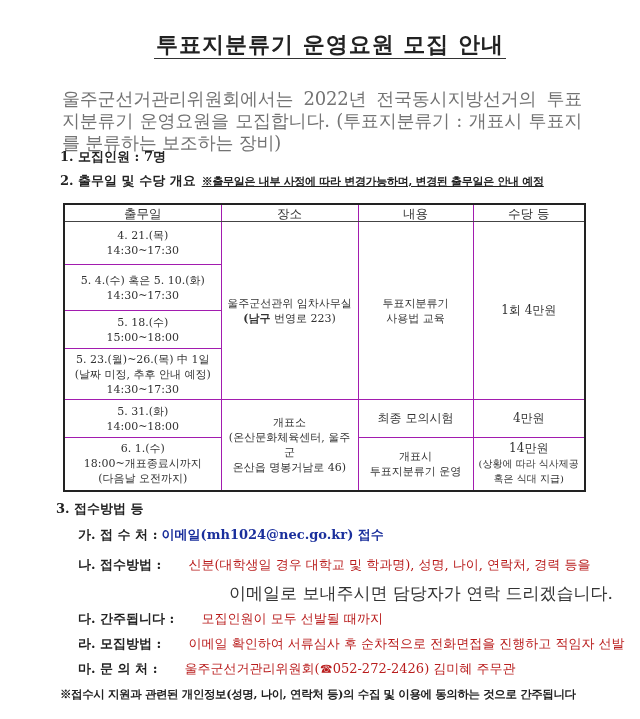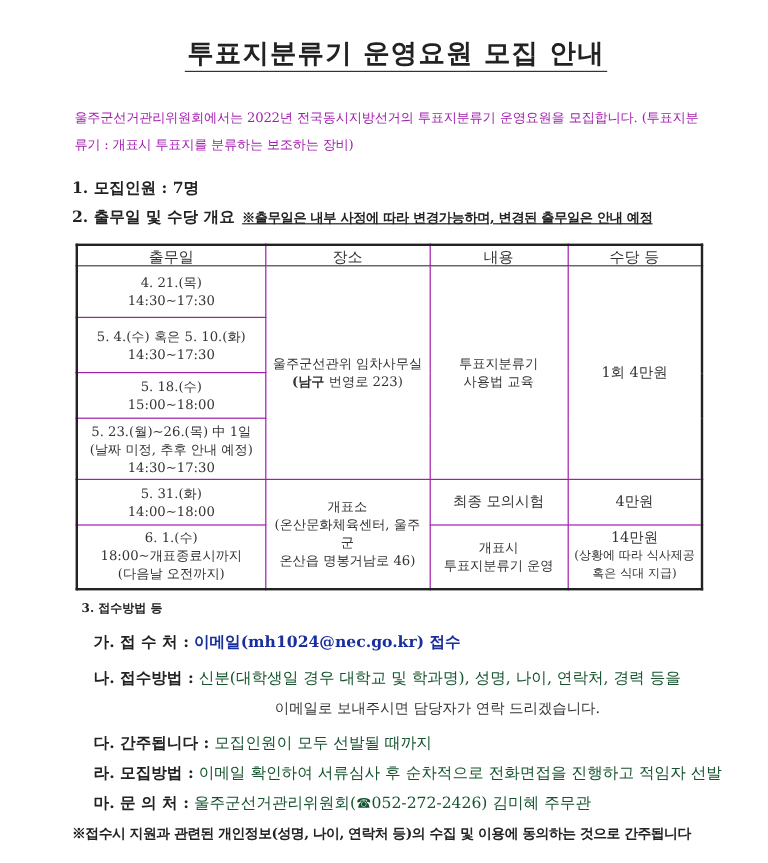--- a/index.html
+++ b/index.html
@@ -1,37 +1,37 @@
 <!DOCTYPE html>
 <html><head>
   <meta charset="utf-8">
   <style>
     html, body { margin:0; padding:0; background:#ffffff; }
     body { width:640px; height:719px; position:relative; overflow:hidden;
            font-family:"DejaVu Serif", "Liberation Serif", serif; color:#222; }
     .abs { position:absolute; }
     .title { left:0; width:640px; top:30px; text-align:center; font-size:22px; font-weight:bold; letter-spacing:1px; }
     .title span { border-bottom:1.5px solid #333; padding:0 2px 1px 2px;margin-left:20px; }
-    .intro { left:62px; width:520px; top:88px; font-size:11px; line-height:22px; color:#a21caf; text-align:justify; letter-spacing:-0.2px; }
+    .intro { left:62px; width:520px; top:88px; font-size:18px; line-height:22px; color:#737373; text-align:justify; letter-spacing:-0.2px; }
     .h1 { left:60px; top:148px; font-size:13px; font-weight:bold; }
     .h2 { left:60px; top:172px; font-size:13px; font-weight:bold; white-space:nowrap;text-align:right; }
     .h2 .note { font-size:11px; text-decoration:underline; margin-left:6px; letter-spacing:-0.3px; }
     table.sched { position:absolute; left:63px; top:203px; width:521px; height:286px;
                   border-collapse:collapse; font-size:11px; color:#333; table-layout:fixed;
                   border:2px solid #222; }
     table.sched td, table.sched th { border:1px solid #a21caf; text-align:center; vertical-align:middle; padding:0 2px; line-height:15px; }
     table.sched th { font-weight:normal; font-size:12.5px; height:16px; }
     table.sched th.head { border-bottom:1px solid #444; }
     .bold { font-weight:bold; }
-    .sec3 { left:68px; top:500px; font-size:10px; font-weight:bold; }
+    .sec3 { left:56px; top:500px; font-size:13px; font-weight:bold; }
     .item { left:78px; font-size:13px; white-space:nowrap; }
     .item .lbl { font-weight:bold; }
-    .item .val { color:#14532d; }
+    .item .val { color:#b91c1c;margin-left:23px; }
     .email { color:#1a2f9c; font-weight:bold; }
-    .cont { left:229px; top:582px; font-size:12px; white-space:nowrap; color:#333; }
+    .cont { left:229px; top:582px; font-size:17px; white-space:nowrap; color:#333; }
     .footer { left:60px; top:687px; font-size:11.5px; font-weight:bold; white-space:nowrap; letter-spacing:-0.4px; }
   </style>
 </head>
 <body>
 
 <div class="abs title"><span>투표지분류기 운영요원 모집 안내</span></div>
 
 <div class="abs intro">울주군선거관리위원회에서는 2022년 전국동시지방선거의 투표지분류기 운영요원을 모집합니다. (투표지분류기 : 개표시 투표지를 분류하는 보조하는 장비)</div>
 
 <div class="abs h1">1. 모집인원 : 7명</div>

